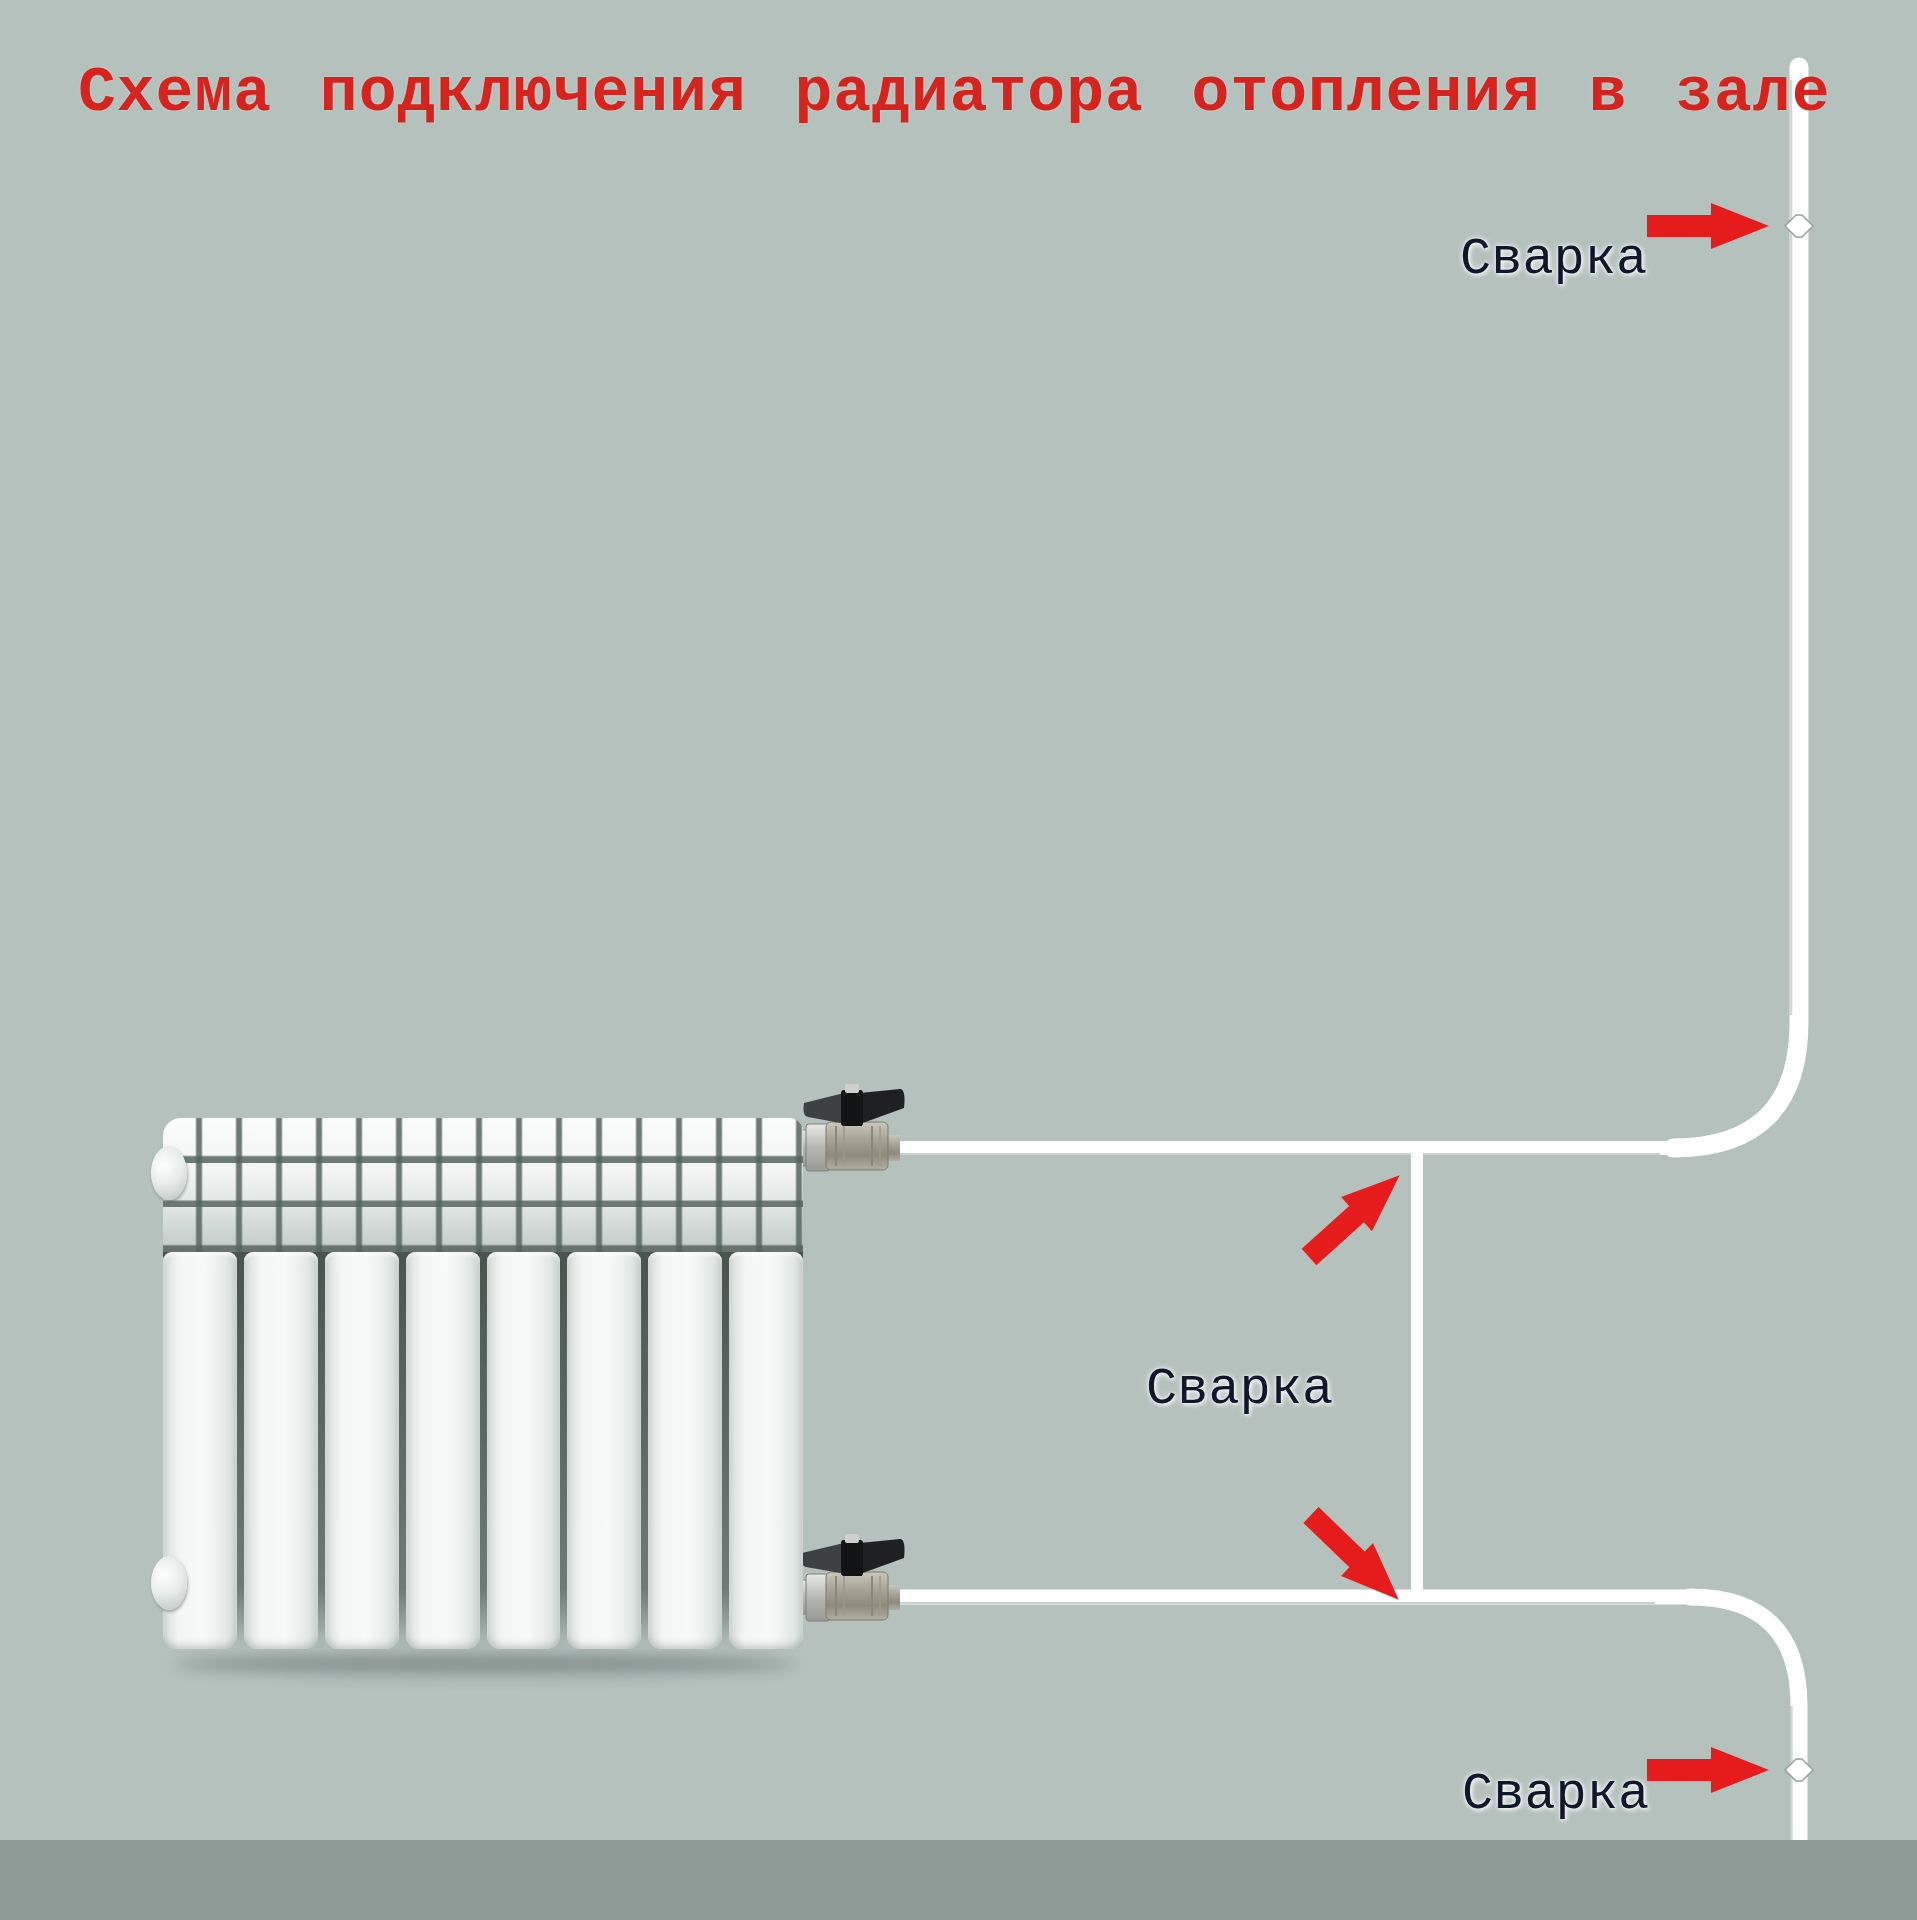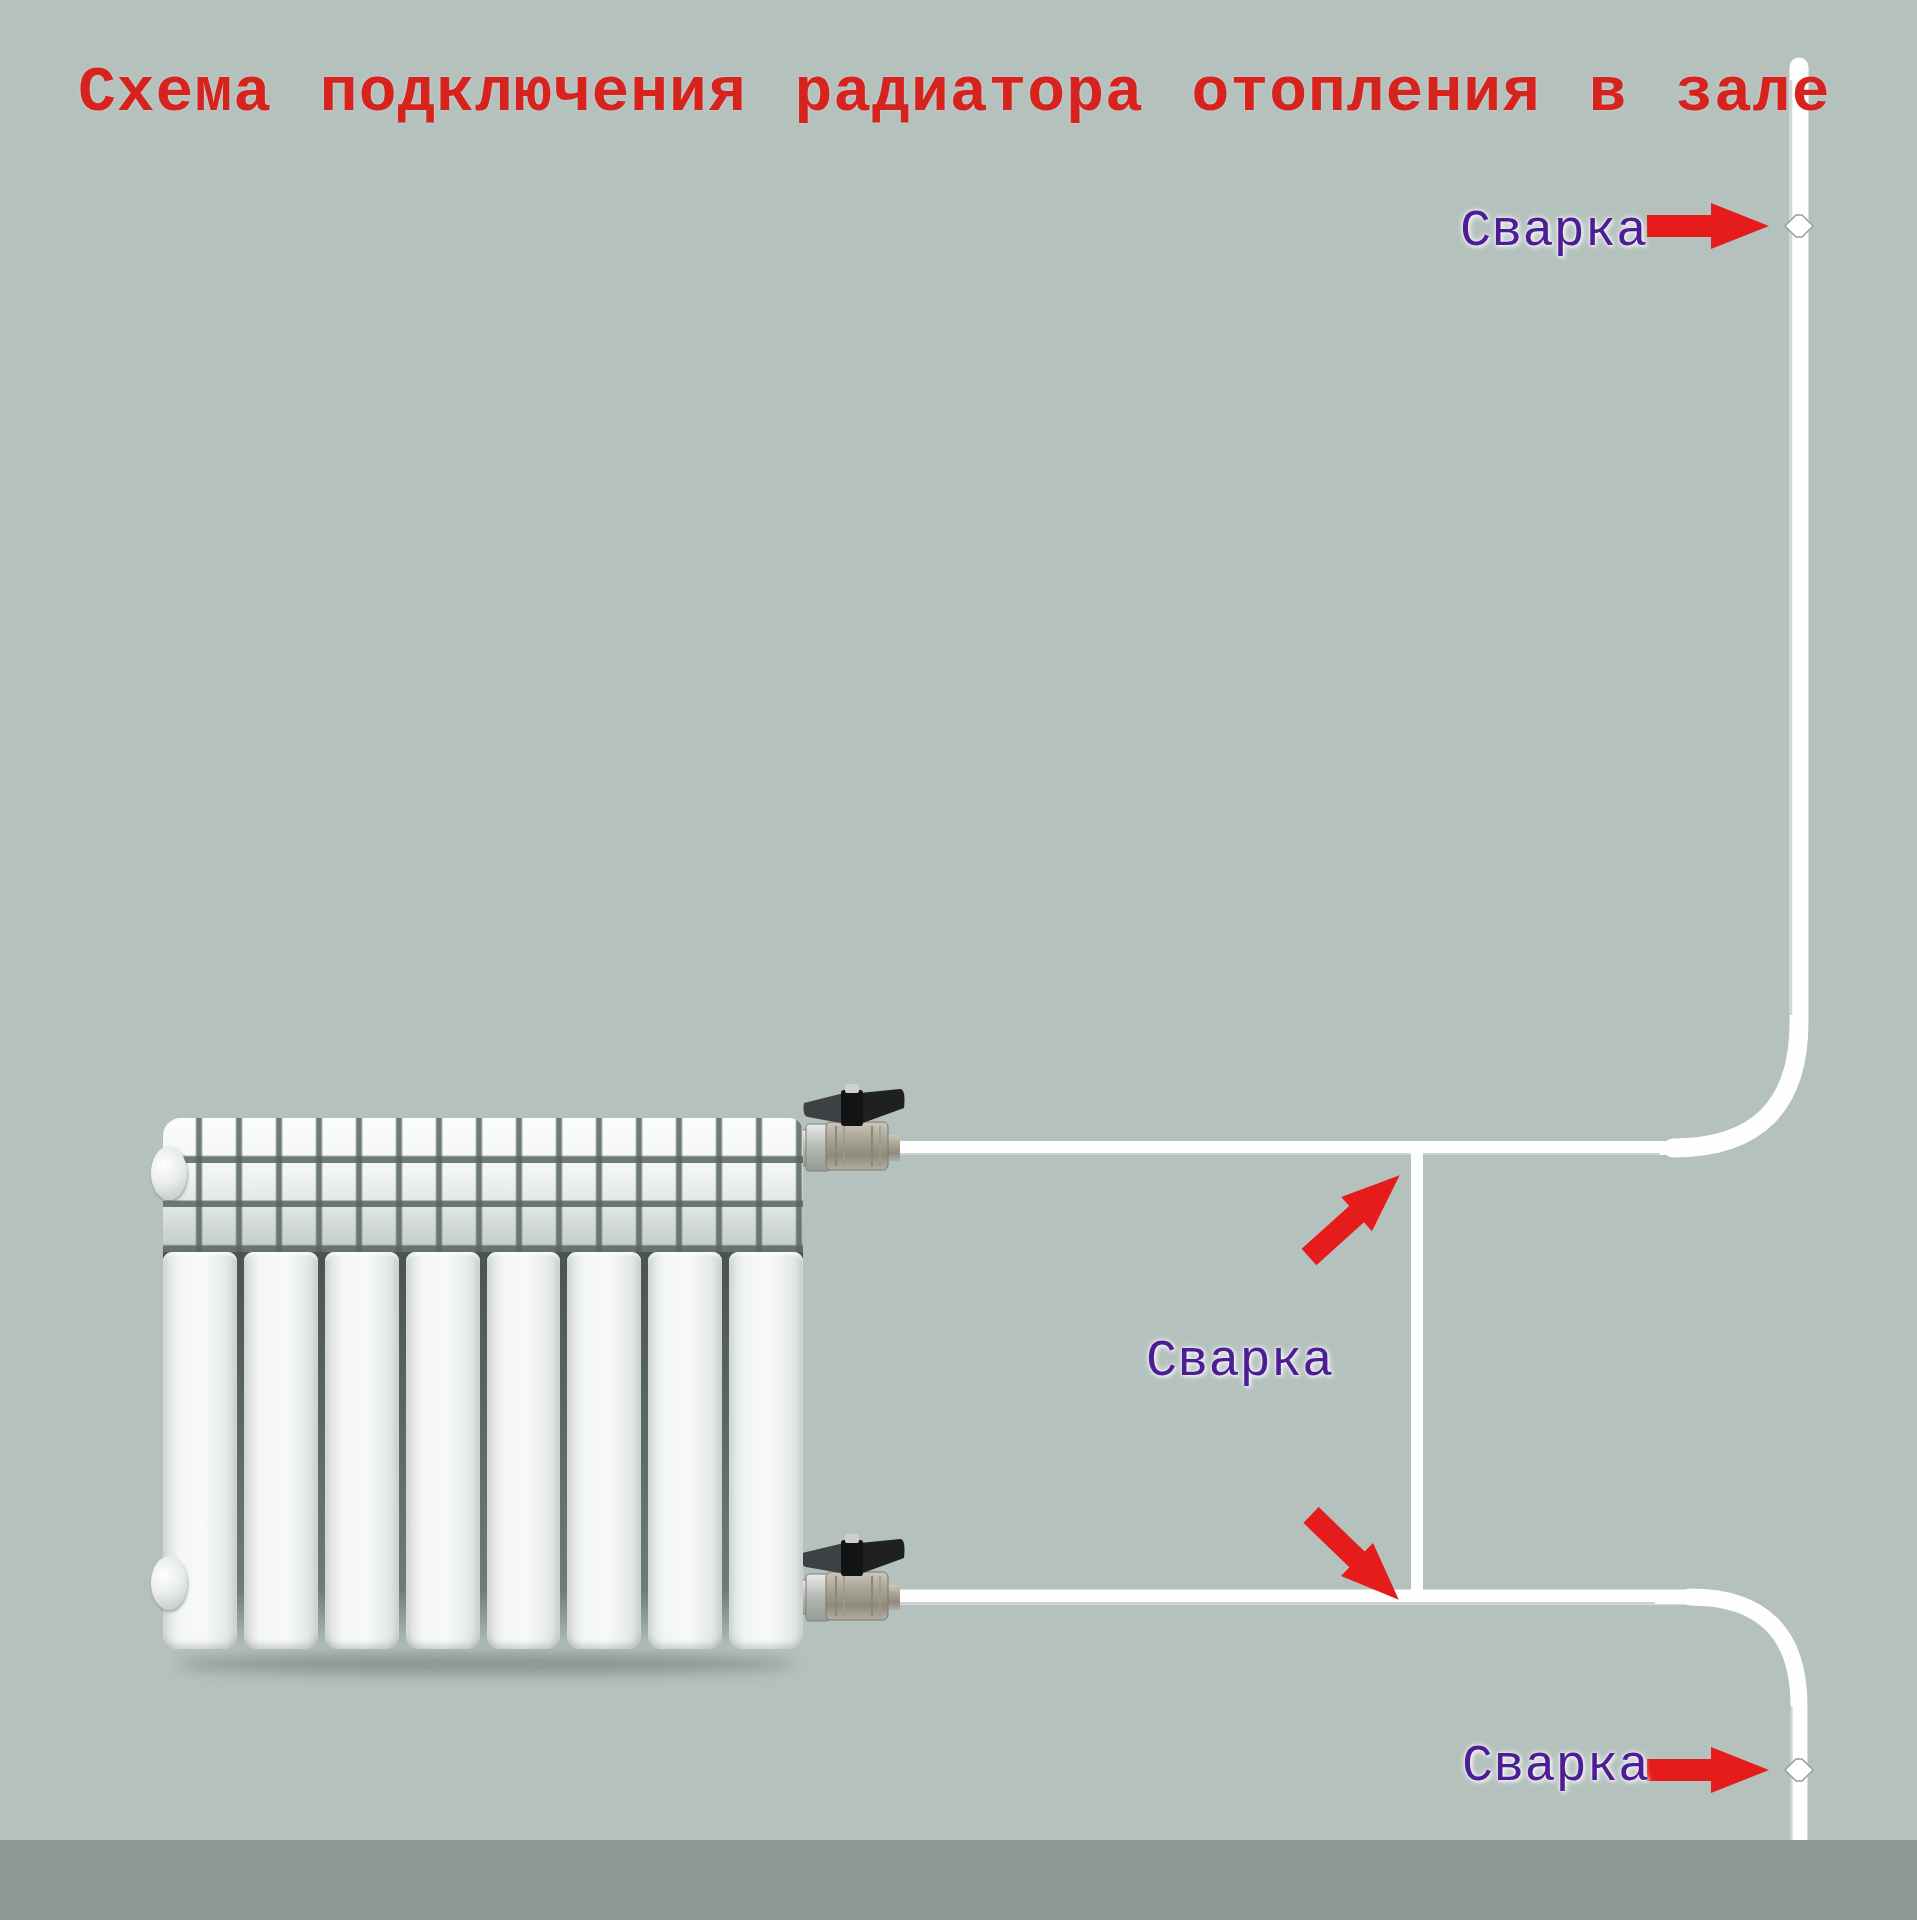--- a/index.html
+++ b/index.html
@@ -23,24 +23,25 @@
     letter-spacing: 1px;
     word-spacing: 9px;
     color: #d7231d;
     white-space: nowrap;
     text-shadow: 0 0 3px rgba(255, 235, 233, 0.45);
   }
 
   .weld-label {
     position: absolute;
     font-size: 52px;
-    color: #4c1d95;
+    color: #0f172a;
     white-space: nowrap;
     line-height: 1.0;
     text-shadow: 0 0 3px rgba(255,255,255,0.95), 0 0 7px rgba(255,255,255,0.75), 2px 2px 4px rgba(255,255,255,0.6);
+    margin-top: 28px;
   }
   .weld-label.top    { left: 1460px; top: 206px;  }
   .weld-label.middle { left: 1146px; top: 1336px; }
   .weld-label.bottom { left: 1462px; top: 1741px; }
 
   .watermark {
     position: absolute;
     left: 1754px;
     top: 1890px;
     font-size: 24px;

